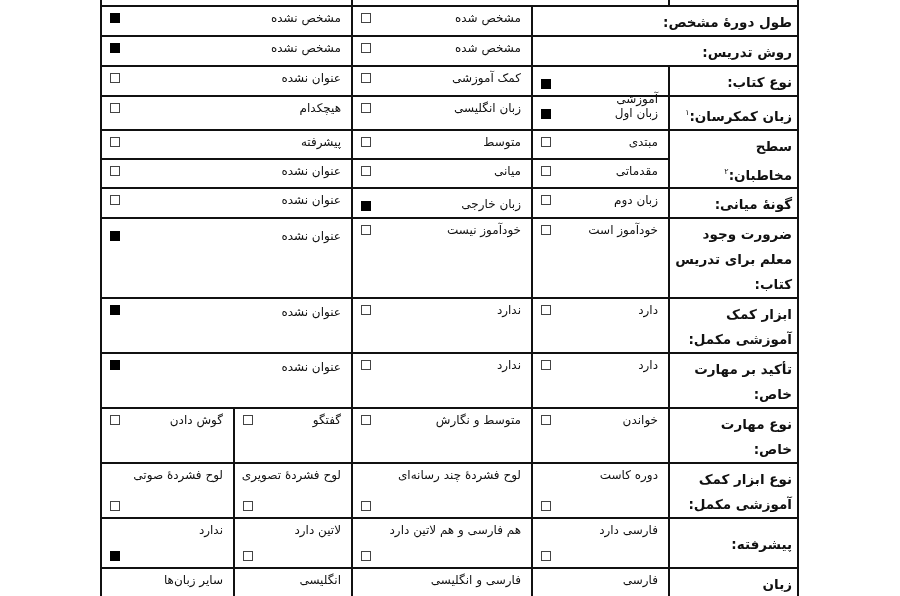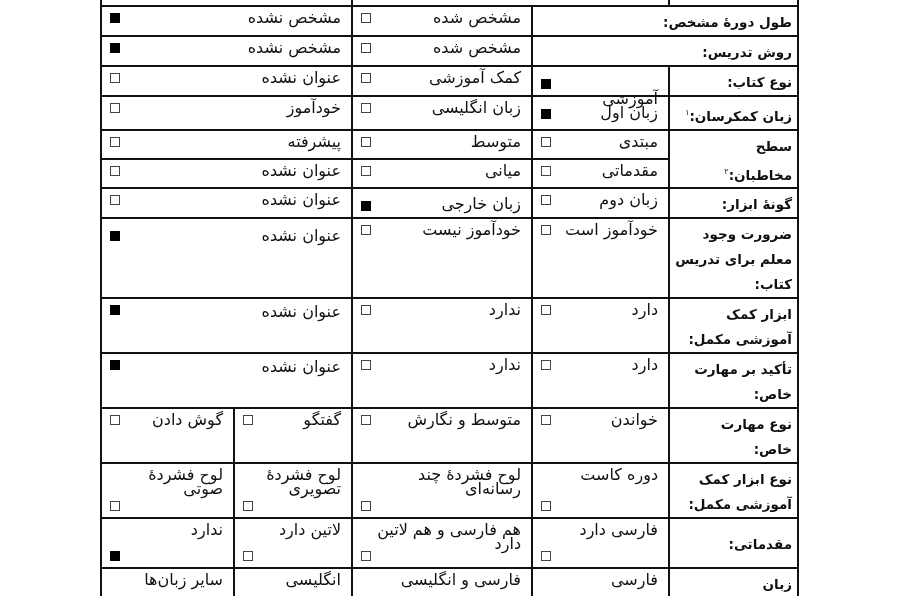--- a/index.html
+++ b/index.html
@@ -2,21 +2,21 @@
 <html><head>
 <meta charset="utf-8">
 <style>
   html, body { margin:0; padding:0; background:#ffffff; }
   body { width:900px; height:596px; overflow:hidden; position:relative; font-family:"DejaVu Sans", sans-serif; color:#111; }
   .tbl { position:absolute; left:100px; top:-4px; width:697px; }
   table { border-collapse:collapse; width:697px; direction:rtl; table-layout:fixed; }
   td { border:2px solid #111; padding:0; vertical-align:top; position:relative; font-size:11px; }
   .lbl { font-family:"DejaVu Sans", sans-serif; font-weight:bold; font-size:13.5px; text-align:right; padding:3px 5px 0 4px; line-height:25px; }
   .lbl.mid { vertical-align:middle;padding-left:48px; }
-  .opt { text-align:right; padding:4px 10px 0 6px; line-height:14px; font-size:16px; }
+  .opt { text-align:right; padding:4px 10px 0 6px; line-height:14px; font-size:12px; }
   .box { position:absolute; left:8px; top:6px; width:8px; height:8px; border:1px solid #444; background:#fff; }
   .box.on { background:#000; border-color:#000; }
   .box.bottom { top:auto; bottom:6px; }
   .box.mid { top:12px; }
   sup { font-size:8px; font-weight:normal; }
 </style>
 </head>
 <body>
 
 <div class="tbl">
@@ -52,37 +52,37 @@
     <td class="lbl">نوع کتاب:</td>
     <td class="opt"><span style="position:relative;top:21px">آموزشی</span><span class="box on mid"></span></td>
     <td class="opt"><span>کمک آموزشی</span><span class="box"></span></td>
     <td colspan="2" class="opt"><span>عنوان نشده</span><span class="box"></span></td>
   </tr>
 
   <tr style="height:27px">
     <td class="lbl"><span>زبان کمکرسان:</span><sup>۱</sup></td>
     <td class="opt"><span style="position:relative;top:5px">زبان اول</span><span class="box on mid"></span></td>
     <td class="opt"><span>زبان انگلیسی</span><span class="box"></span></td>
-    <td colspan="2" class="opt"><span>خودآموز</span><span class="box"></span></td>
+    <td colspan="2" class="opt"><span>هیچکدام</span><span class="box"></span></td>
   </tr>
 
   <tr style="height:24px">
     <td rowspan="2" class="lbl mid"><span>سطح مخاطبان:</span><sup>۲</sup></td>
     <td class="opt"><span>مبتدی</span><span class="box"></span></td>
     <td class="opt"><span>متوسط</span><span class="box"></span></td>
     <td colspan="2" class="opt"><span>پیشرفته</span><span class="box"></span></td>
   </tr>
   <tr style="height:23px">
     <td class="opt"><span>مقدماتی</span><span class="box"></span></td>
     <td class="opt"><span>میانی</span><span class="box"></span></td>
     <td colspan="2" class="opt"><span>عنوان نشده</span><span class="box"></span></td>
   </tr>
 
   <tr style="height:26px">
-    <td class="lbl">گونهٔ ابزار:</td>
+    <td class="lbl">گونهٔ میانی:</td>
     <td class="opt"><span>زبان دوم</span><span class="box"></span></td>
     <td class="opt"><span style="position:relative;top:4px">زبان خارجی</span><span class="box on mid"></span></td>
     <td colspan="2" class="opt"><span>عنوان نشده</span><span class="box"></span></td>
   </tr>
 
   <tr style="height:53px">
     <td class="lbl">ضرورت وجود معلم برای تدریس کتاب:</td>
     <td class="opt"><span>خودآموز است</span><span class="box"></span></td>
     <td class="opt"><span>خودآموز نیست</span><span class="box"></span></td>
     <td colspan="2" class="opt"><span style="position:relative;top:6px">عنوان نشده</span><span class="box on mid"></span></td>
@@ -112,21 +112,21 @@
 
   <tr style="height:52px">
     <td class="lbl">نوع ابزار کمک آموزشی مکمل:</td>
     <td class="opt"><span>دوره کاست</span><span class="box bottom"></span></td>
     <td class="opt"><span>لوح فشردهٔ چند رسانه‌ای</span><span class="box bottom"></span></td>
     <td class="opt"><span>لوح فشردهٔ تصویری</span><span class="box bottom"></span></td>
     <td class="opt"><span>لوح فشردهٔ صوتی</span><span class="box bottom"></span></td>
   </tr>
 
   <tr style="height:50px">
-    <td class="lbl mid">مقدماتی:</td>
+    <td class="lbl mid">پیشرفته:</td>
     <td class="opt"><span>فارسی دارد</span><span class="box bottom"></span></td>
     <td class="opt"><span>هم فارسی و هم لاتین دارد</span><span class="box bottom"></span></td>
     <td class="opt"><span>لاتین دارد</span><span class="box bottom"></span></td>
     <td class="opt"><span>ندارد</span><span class="box on bottom"></span></td>
   </tr>
 
   <tr style="height:42px">
     <td class="lbl mid">زبان مقدمهٔ کتاب:</td>
     <td class="opt"><span>فارسی</span><span class="box bottom"></span></td>
     <td class="opt"><span>فارسی و انگلیسی</span><span class="box bottom"></span></td>

